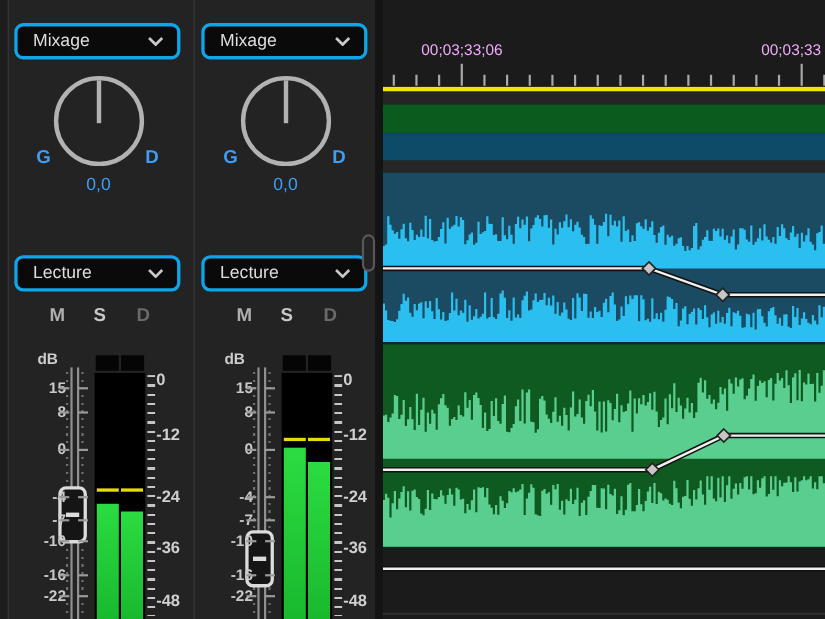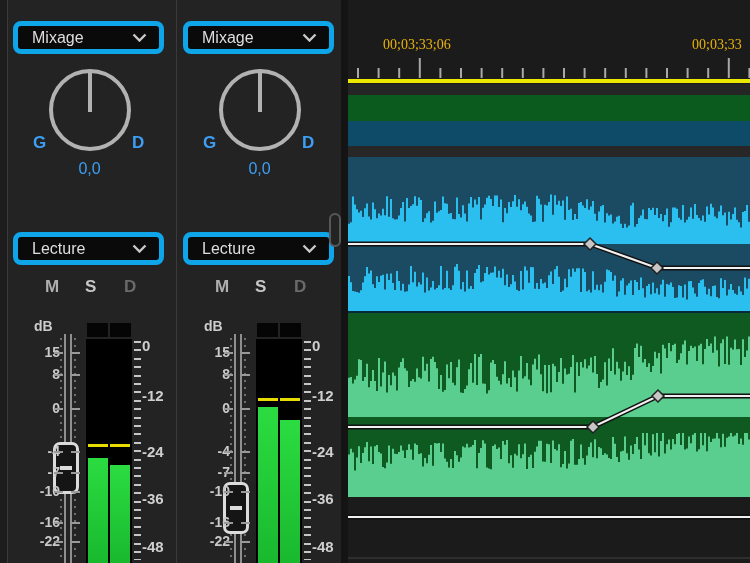--- a/index.html
+++ b/index.html
@@ -4,21 +4,21 @@
 <style>
   html,body{margin:0;padding:0;background:#141414;}
   #root{position:relative;width:750px;height:563px;overflow:hidden;background:#141414;
         font-family:"Liberation Sans",sans-serif;}
   
   #mixer{position:absolute;left:0;top:0;width:341px;height:563px;background:#232323;}
   .vline{position:absolute;top:0;bottom:0;width:1px;background:#3A3A3A;}
   #edge-strip{position:absolute;left:0;top:0;bottom:0;width:7px;background:#1D1D1D;}
   .strip{position:absolute;top:0;width:163px;height:563px;}
   #strip1{left:8px;} #strip2{left:178px;}
-  .dd{position:absolute;left:5px;width:151px;height:33px;background:#0A0A0A;border:5px solid #0ea5e9;
+  .dd{position:absolute;left:5px;width:151px;height:33px;background:#0A0A0A;border:3px solid #0ea5e9;
       border-radius:8px;display:flex;align-items:center;justify-content:space-between;
       padding:0 12px 0 14px;box-sizing:border-box;cursor:pointer;}
   .dd.input{top:21px;} .dd.mode{top:232px;gap:24px;}
   .dd-label{color:#DEDEDE;font-size:16px;}
   .chev{width:15px;height:9px;}
   .knob{position:absolute;left:41px;top:69px;width:82px;height:82px;border:4.5px solid #B2B2B2;
         border-radius:50%;box-sizing:border-box;}
   .knob-ptr{position:absolute;left:79.5px;top:73px;width:4px;height:39px;background:#B2B2B2;}
   .pan-lab{position:absolute;top:133px;color:#3C9FF5;font-size:17px;font-weight:bold;}
   .pan-l{left:25px;} .pan-r{left:124px;}
@@ -42,21 +42,21 @@
   .meter{position:absolute;left:78px;top:339px;width:46px;height:224px;background:#000;}
   .mbar{position:absolute;width:20px;bottom:0;background:linear-gradient(to bottom,#2BDC41,#19B92E);}
   .mb1{left:2px;} .mb2{left:24px;}
   .mpeak{position:absolute;width:20px;height:3px;background:#E6DC00;}
   .mticks{position:absolute;left:126px;top:341px;width:7px;height:219px;
           background:repeating-linear-gradient(to bottom,#C6C6C6 0 2px,transparent 2px 8.4px);}
   .meter-scale-label{position:absolute;left:134px;width:34px;font-size:15px;font-weight:600;color:#CFCFCF;}
   
   #timeline{position:absolute;left:348px;top:0;width:402px;height:563px;background:#1B1B1B;overflow:hidden;}
   #tl-svg{position:absolute;left:0;top:0;}
-  .tc{position:absolute;top:37px;color:#eab308;font-size:14px;white-space:nowrap;font-family:Liberation Serif, serif;}
+  .tc{position:absolute;top:37px;color:#f0abfc;font-size:14px;white-space:nowrap;}
   #scroll-thumb{position:absolute;left:329px;top:213px;width:12px;height:34px;border:2px solid #585858;
                 border-radius:6px;background:#232323;box-sizing:border-box;}
 </style>
 </head>
 <body>
 
 <div id="root">
 
   <div id="mixer">
     <div id="edge-strip"></div>

